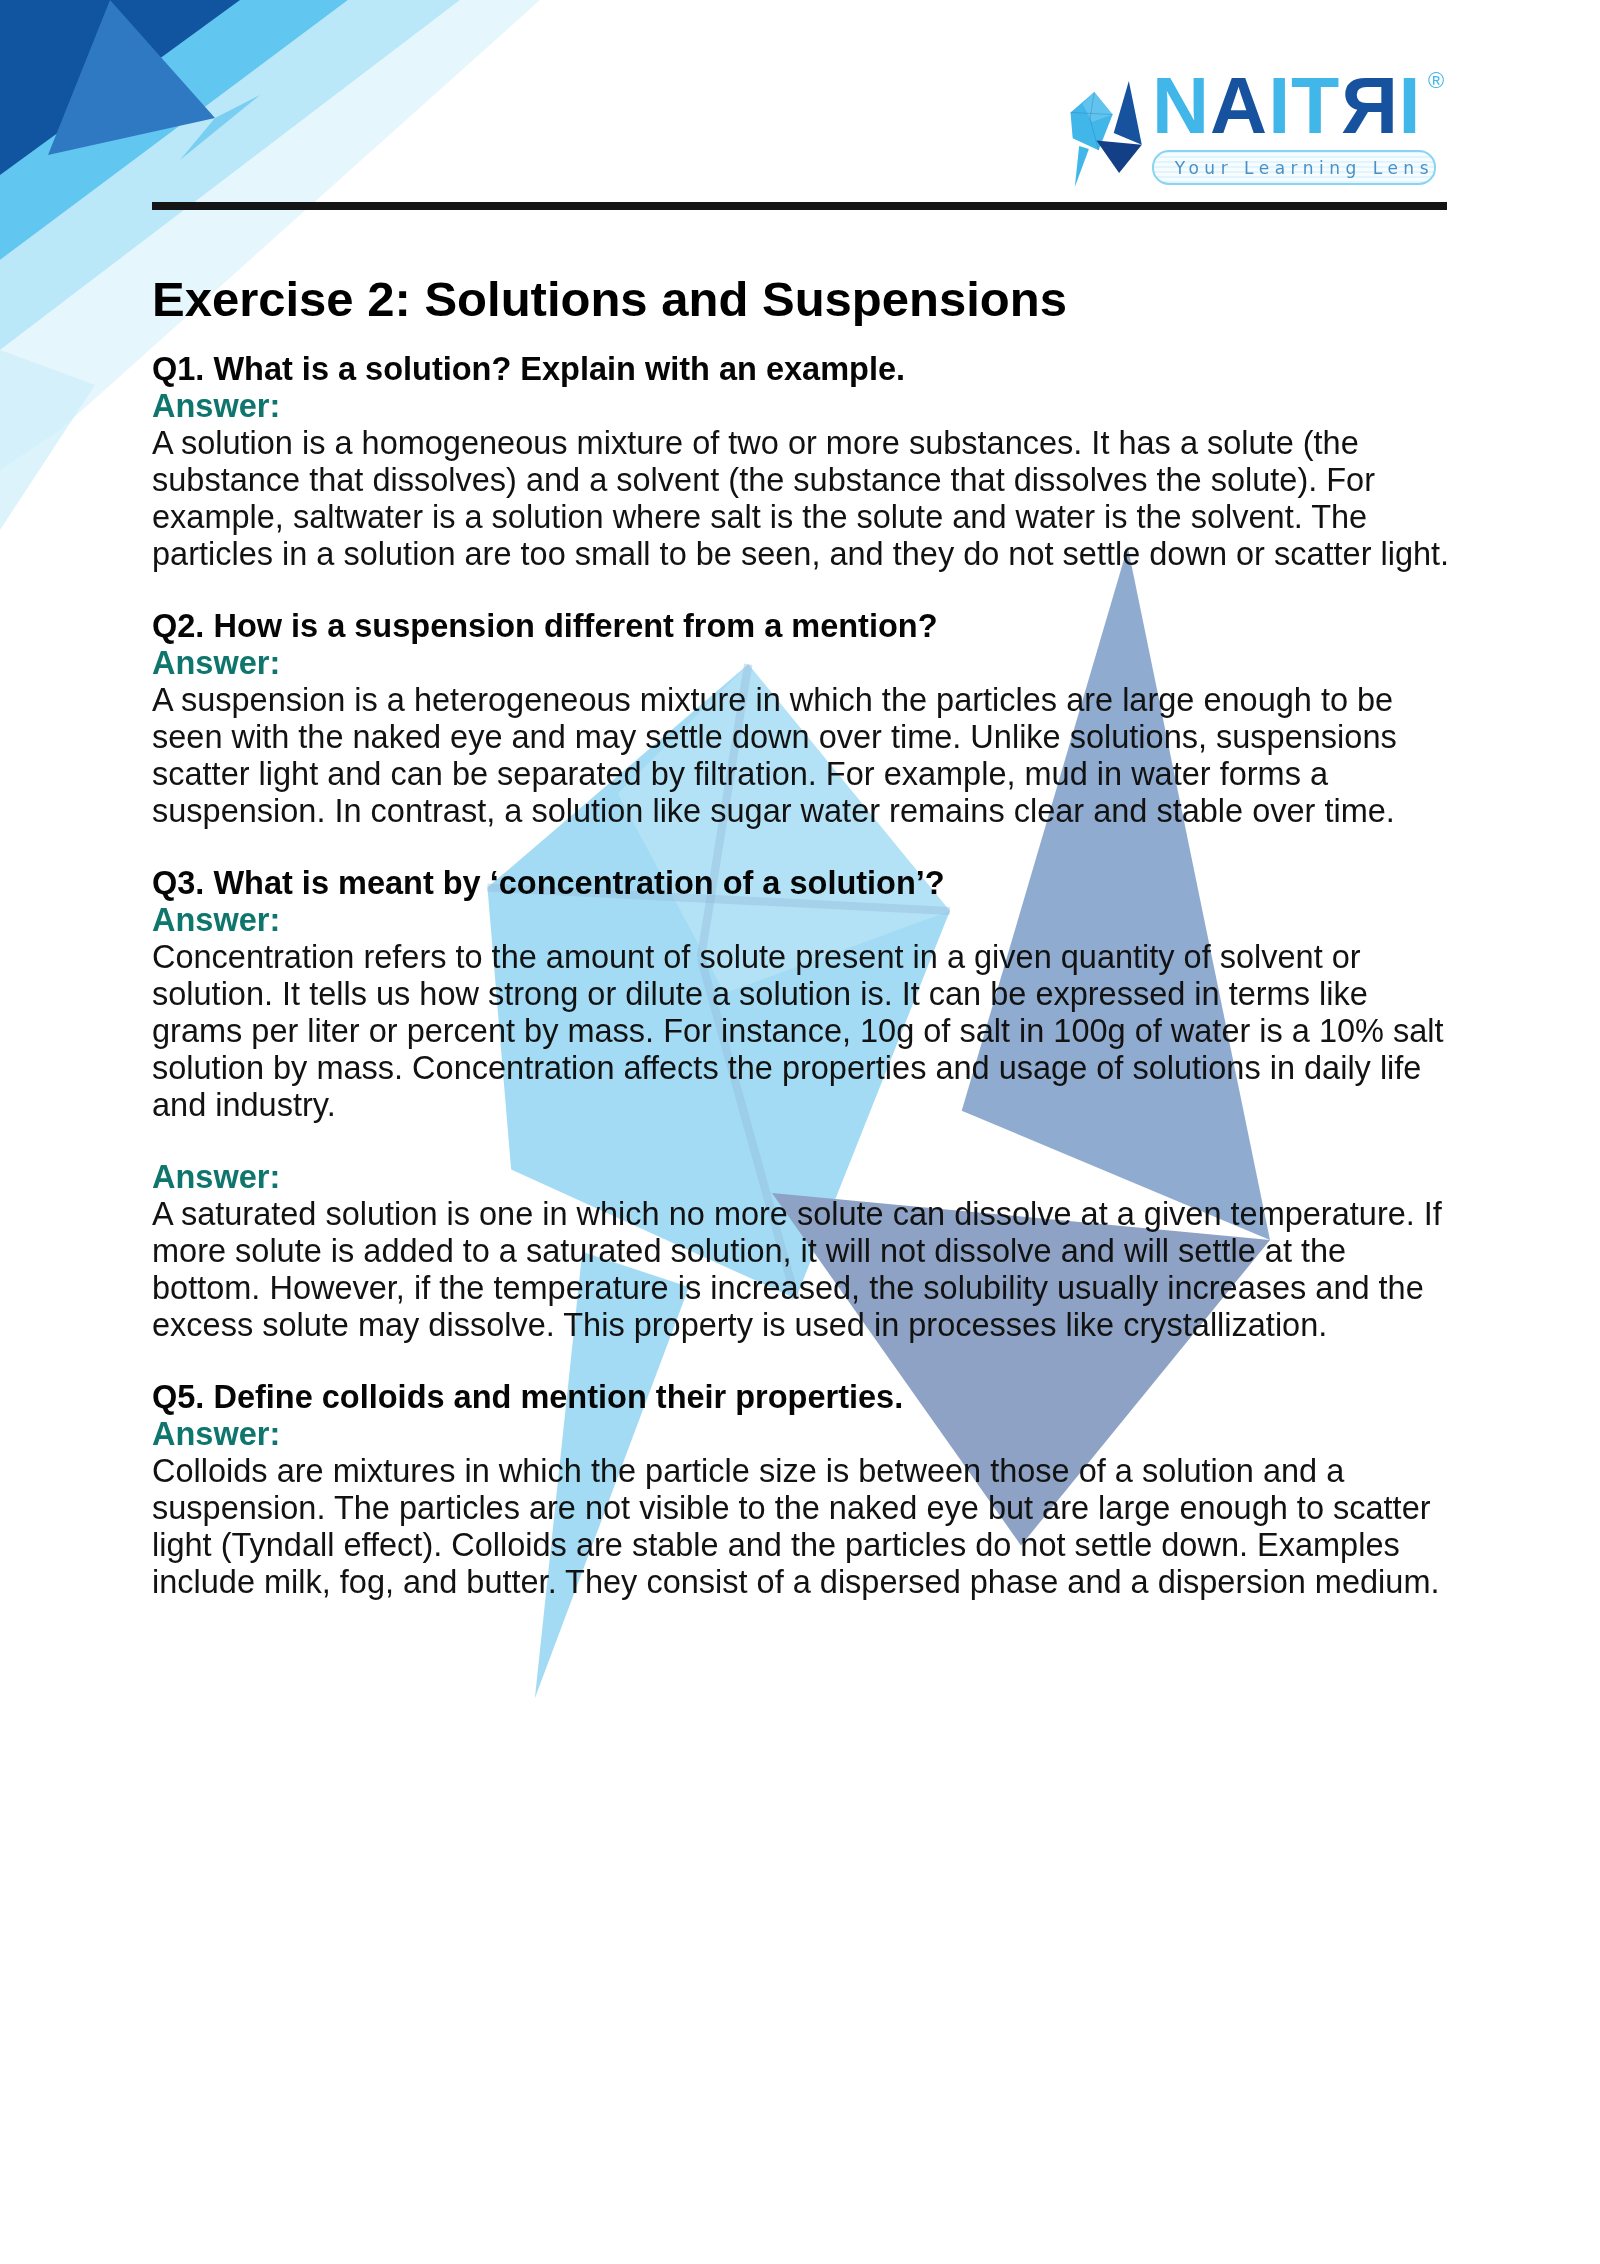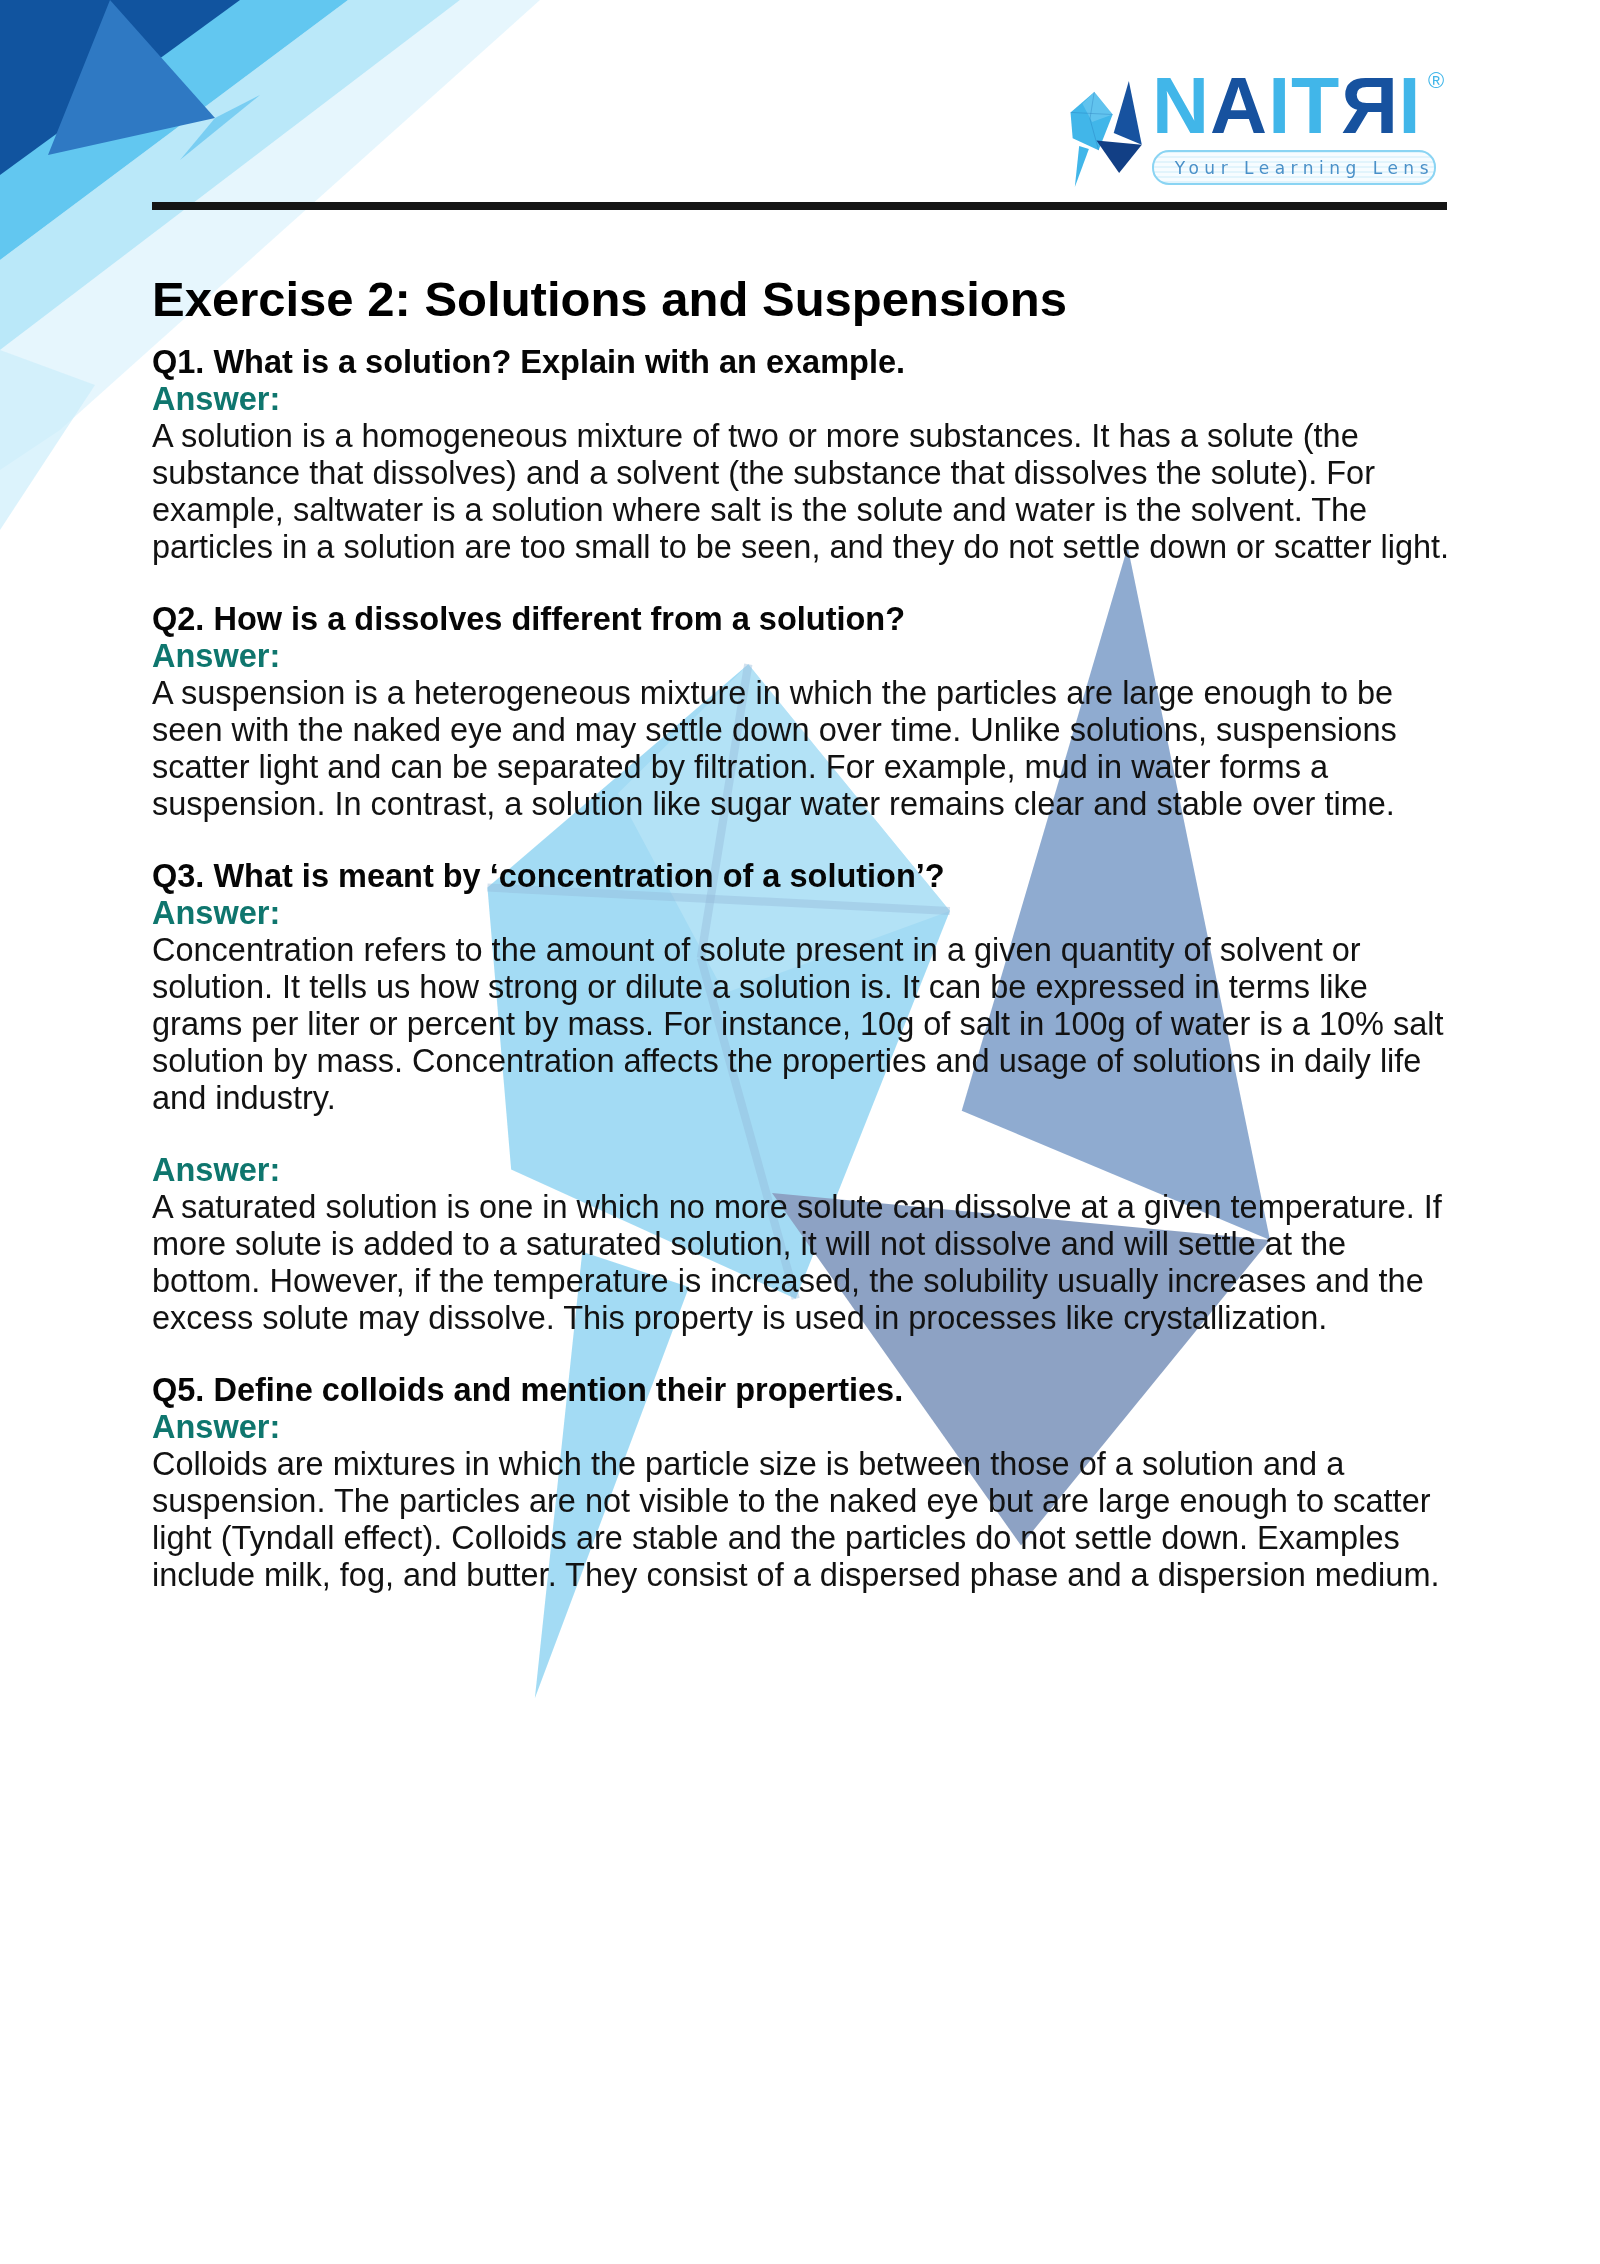--- a/index.html
+++ b/index.html
@@ -42,21 +42,21 @@
   }
   
   .rule{position:absolute;left:152px;top:202px;width:1295px;height:8px;background:#151515;z-index:2;}
   .page-title{
     position:absolute;left:152px;top:238px;z-index:2;
     font-size:49px;font-weight:700;color:#000;white-space:nowrap;
   }
   
   .qa-list{position:absolute;left:152px;top:344px;width:1330px;z-index:2;}
   .qa-block{margin:0 0 35px 0;}
-  .q-head{font-size:32.5px;line-height:37px;font-weight:700;color:#060606;white-space:nowrap;}
+  .q-head{font-size:32.5px;line-height:37px;font-weight:700;color:#060606;white-space:nowrap;margin-top:7px;}
   .a-label{font-size:32.5px;line-height:37px;font-weight:700;color:#0f766e;}
   .a-text{font-size:32.5px;line-height:37px;font-weight:400;color:#121212;white-space:pre-line;}
 </style>
 </head>
 <body>
 
 <div class="page">
 
   <svg class="corner" viewBox="0 0 540 540" aria-hidden="true">
     <polygon points="460,0 540,0 60,430 0,470 0,350" fill="#DDF3FC" opacity="0.75"></polygon>
@@ -106,21 +106,21 @@
     <div class="qa-block">
       <div class="q-head">Q1. What is a solution? Explain with an example.</div>
       <div class="a-label">Answer:</div>
       <div class="a-text">A solution is a homogeneous mixture of two or more substances. It has a solute (the
 substance that dissolves) and a solvent (the substance that dissolves the solute). For
 example, saltwater is a solution where salt is the solute and water is the solvent. The
 particles in a solution are too small to be seen, and they do not settle down or scatter light.</div>
     </div>
 
     <div class="qa-block">
-      <div class="q-head">Q2. How is a dissolves different from a solution?</div>
+      <div class="q-head">Q2. How is a suspension different from a mention?</div>
       <div class="a-label">Answer:</div>
       <div class="a-text">A suspension is a heterogeneous mixture in which the particles are large enough to be
 seen with the naked eye and may settle down over time. Unlike solutions, suspensions
 scatter light and can be separated by filtration. For example, mud in water forms a
 suspension. In contrast, a solution like sugar water remains clear and stable over time.</div>
     </div>
 
     <div class="qa-block">
       <div class="q-head">Q3. What is meant by ‘concentration of a solution’?</div>
       <div class="a-label">Answer:</div>

